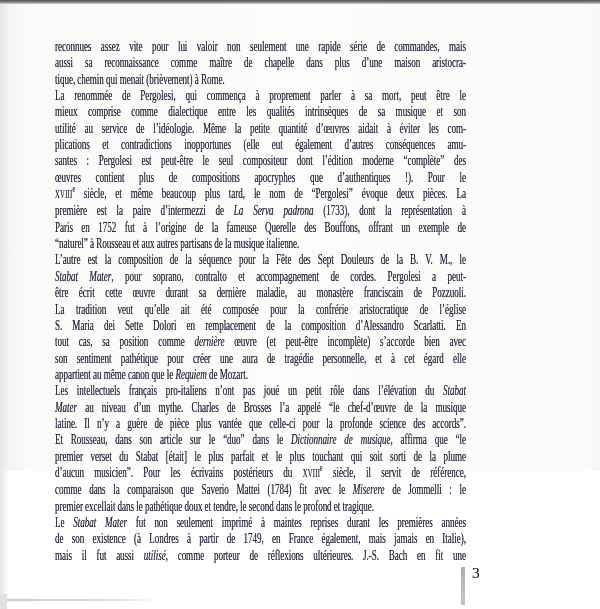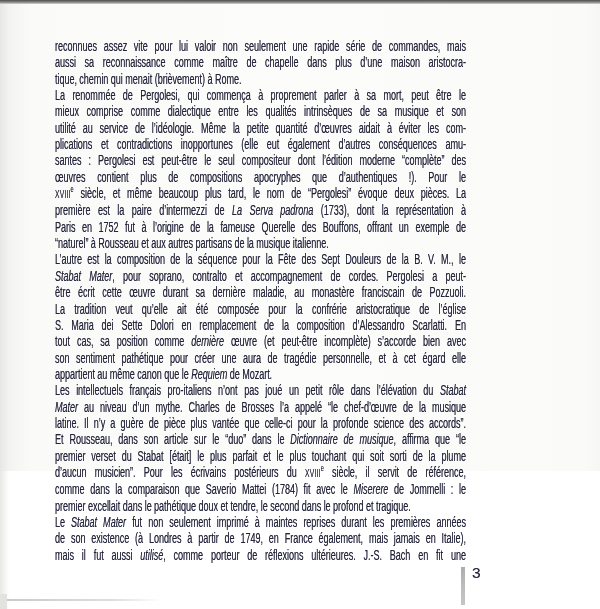--- a/index.html
+++ b/index.html
@@ -8,21 +8,21 @@
     width: 600px;
     height: 609px;
     overflow: hidden;
     background: #ffffff;
   }
   .page {
     position: relative;
     width: 600px;
     height: 471px;
     background: linear-gradient(90deg, #f1f1ef 0px, #fafaf8 30px, #fcfcfa 300px, #fafaf8 585px, #f6f6f4 600px);
-    font-family: Liberation Sans, sans-serif;
+    font-family: Liberation Serif, serif;
   }
   .edge-top {
     position: absolute;
     top: 0; left: 0;
     width: 600px; height: 4px;
     background: linear-gradient(180deg, #4d4d4d 0%, #8e8e8e 60%, #d8d8d6 100%);
   }
   .edge-left {
     position: absolute;
     top: 4px; left: 0;

